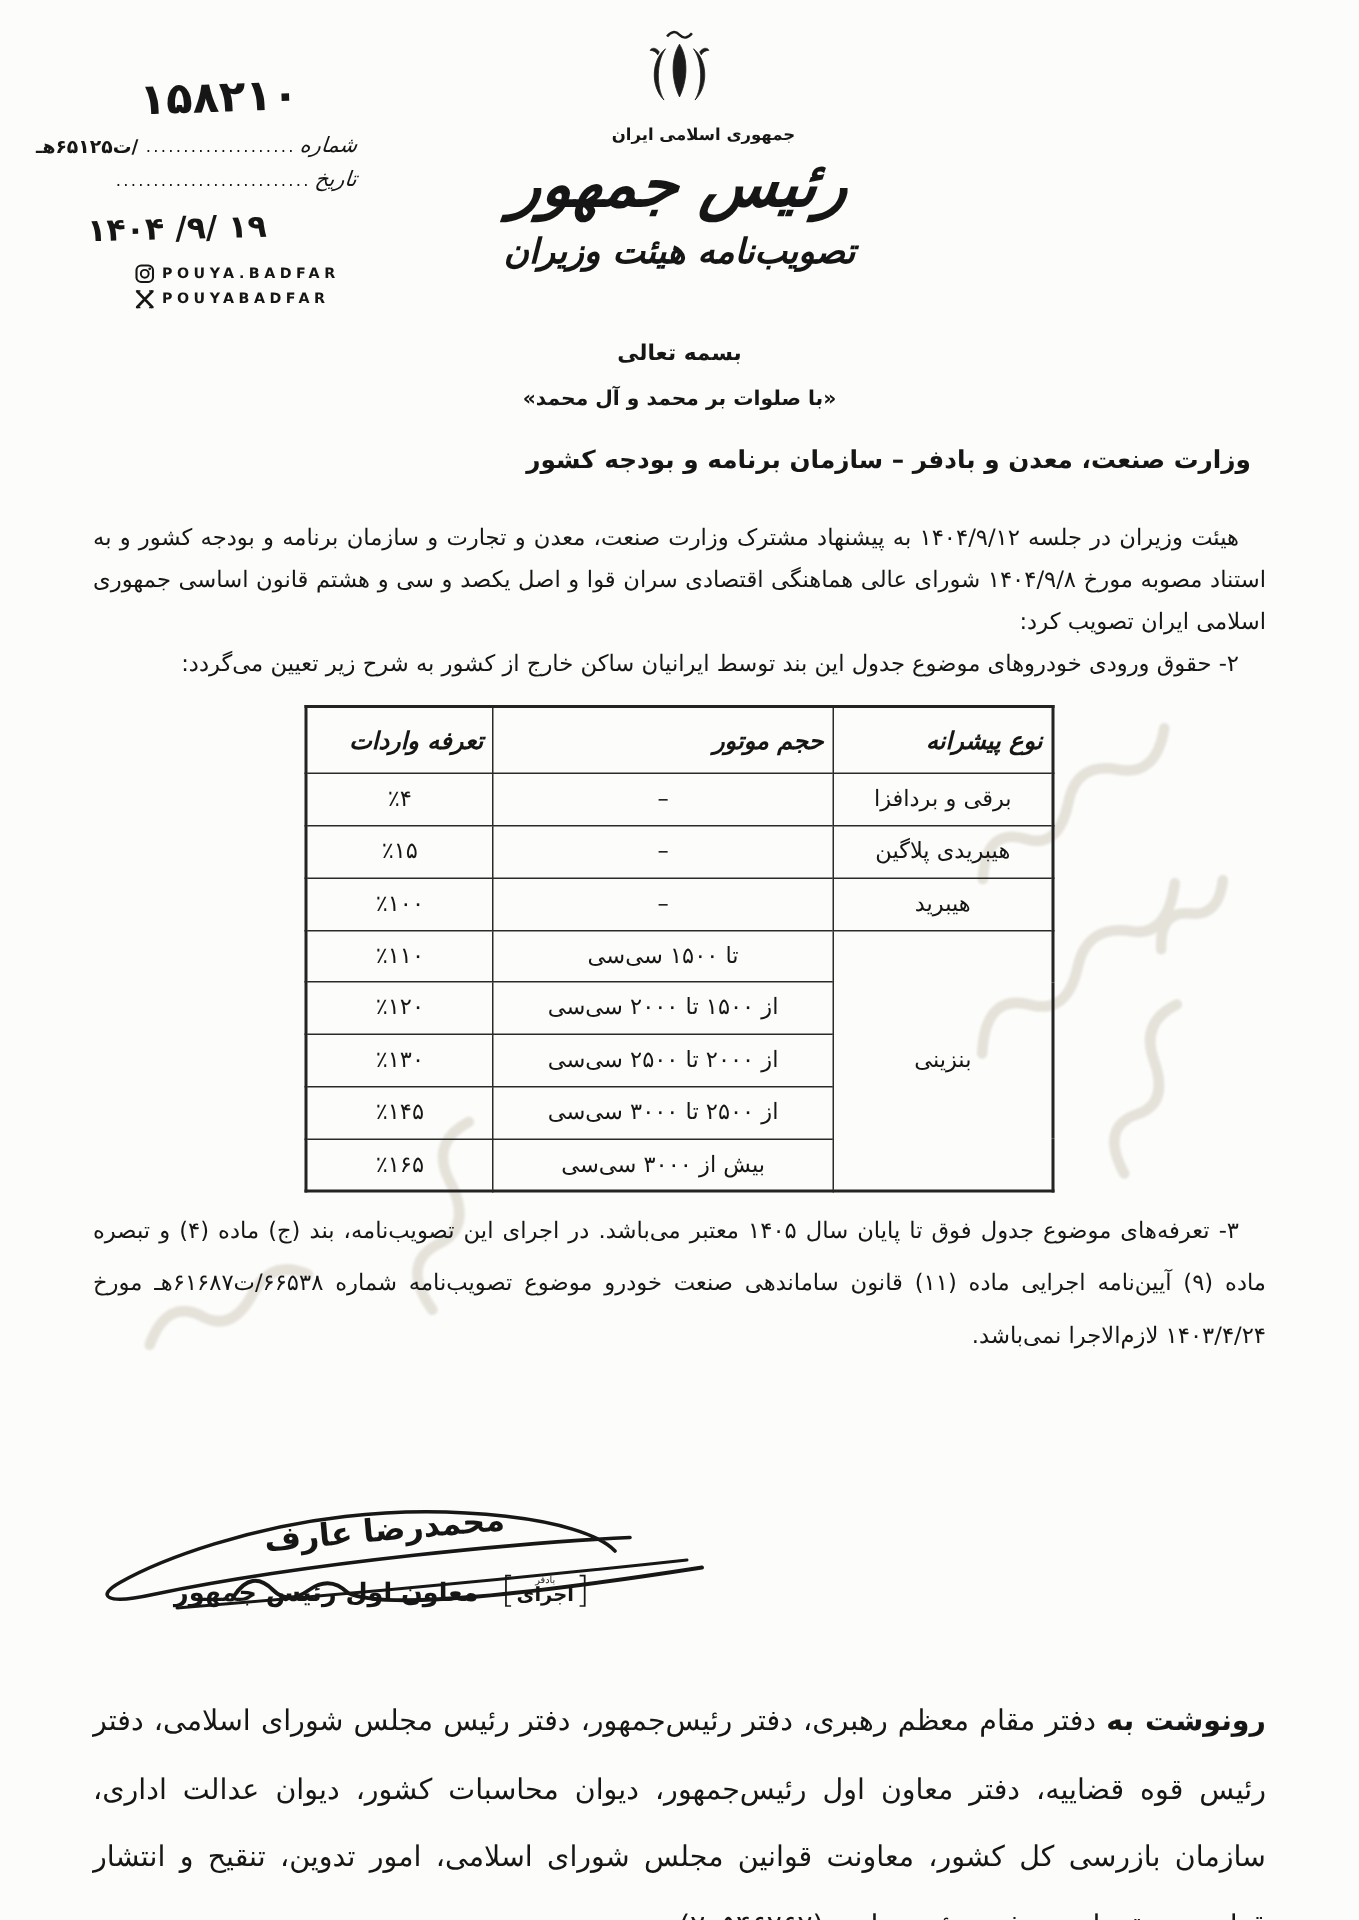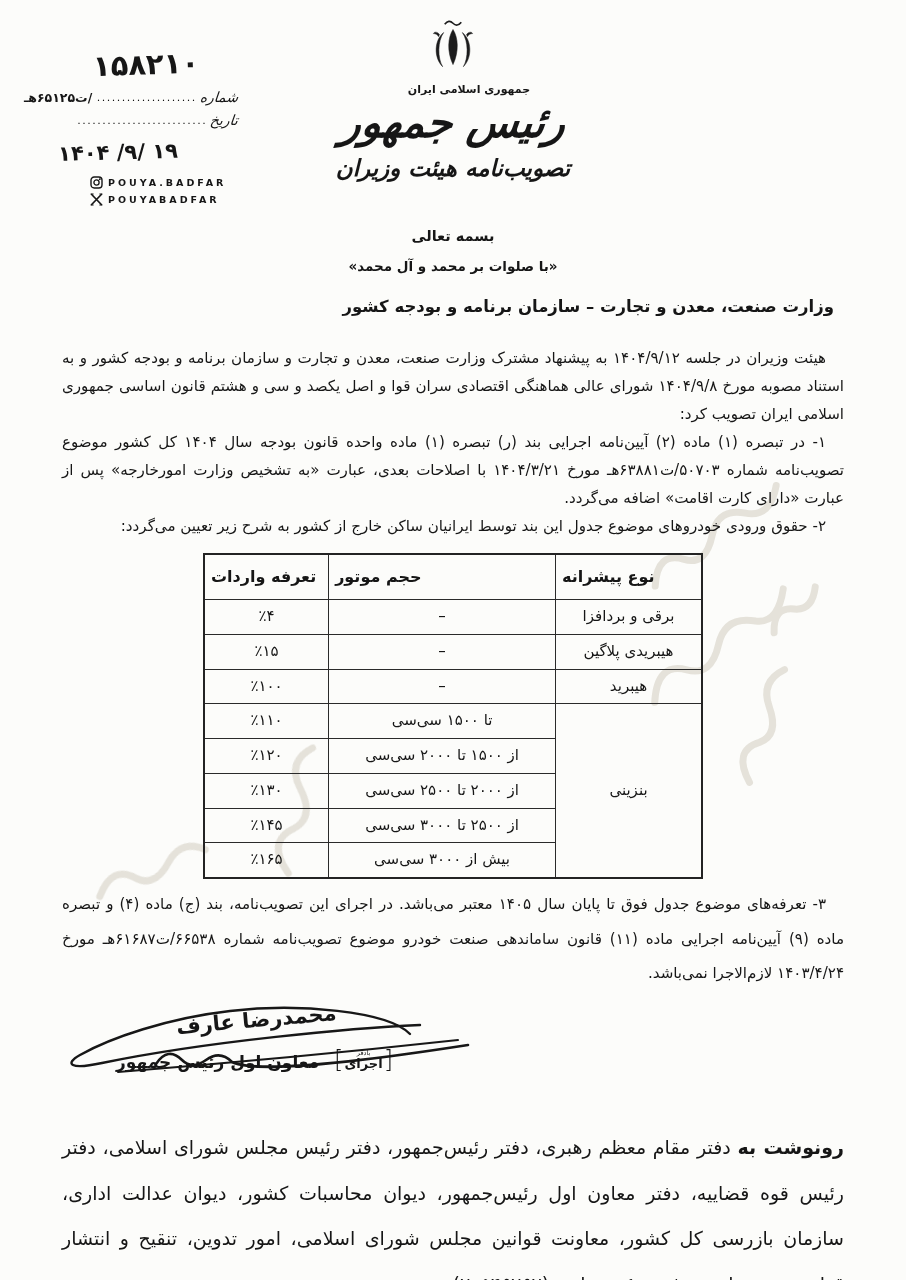--- a/index.html
+++ b/index.html
@@ -44,21 +44,21 @@
   
   .body{
     position:absolute;top:345px;right:62px;left:62px;direction:rtl;text-align:justify;
     font-size:15.1px;line-height:1.85;
   }
   .body p{margin:0;text-indent:18px;}
   .p-item3{line-height:2.3;margin-top:8px !important;}
   
   table.tariff{border-collapse:collapse;margin:13px auto 2px;width:500px;direction:rtl;border:2.2px solid #232323;}
   table.tariff th,table.tariff td{border:1.6px solid #2a2a2a;}
-  table.tariff th{font-size:16px;font-weight:700;padding:7px 6px;text-align:left;}
+  table.tariff th{font-size:16px;font-weight:700;padding:7px 6px;text-align:right;font-style:italic;}
   table.tariff td{font-size:15px;padding:3px 8px;height:25px;text-align:center;}
   td.prop{text-align:right;padding-right:10px;}
   td.merged{text-align:center;font-size:15.5px;}
   td.tariff-val{direction:ltr;}
   
   .sig-block{position:absolute;top:998px;left:58px;width:420px;height:120px;}
   .sig-name{position:absolute;top:10px;left:118px;font-size:21px;font-weight:700;transform:rotate(-5deg);white-space:nowrap;direction:rtl;}
   .sig-title{position:absolute;top:54px;left:58px;font-size:17px;font-weight:700;white-space:nowrap;direction:rtl;}
   .sig-svg{position:absolute;top:0;left:0;}
   .mini-stamp{position:absolute;top:50px;left:276px;display:flex;align-items:center;direction:rtl;}
@@ -133,25 +133,24 @@
       </g>
     </svg>
     <div class="country">جمهوری اسلامی ایران</div>
     <div><span class="office-cal">رئیس جمهور</span></div>
     <div class="doc-type">تصویب‌نامه هیئت وزیران</div>
   </div>
 
   <div class="basmala">بسمه تعالی</div>
   <div class="salawat">«با صلوات بر محمد و آل محمد»</div>
 
-  <div class="addressee">وزارت صنعت، معدن و تجارت – سازمان برنامه و بودجه کشور</div>
+  <div class="addressee">وزارت صنعت، معدن و بادفر – سازمان برنامه و بودجه کشور</div>
 
   <div class="body">
     <p>هیئت وزیران در جلسه ۱۴۰۴/۹/۱۲ به پیشنهاد مشترک وزارت صنعت، معدن و تجارت و سازمان برنامه و بودجه کشور و به استناد مصوبه مورخ ۱۴۰۴/۹/۸ شورای عالی هماهنگی اقتصادی سران قوا و اصل یکصد و سی و هشتم قانون اساسی جمهوری اسلامی ایران تصویب کرد:</p>
-    <p>۱- در تبصره (۱) ماده (۲) آیین‌نامه اجرایی بند (ر) تبصره (۱) ماده واحده قانون بودجه سال ۱۴۰۴ کل کشور موضوع تصویب‌نامه شماره ۵۰۷۰۳/ت۶۳۸۸۱هـ مورخ ۱۴۰۴/۳/۲۱ با اصلاحات بعدی، عبارت «به تشخیص وزارت امورخارجه» پس از عبارت «دارای کارت اقامت» اضافه می‌گردد.</p>
     <p>۲- حقوق ورودی خودروهای موضوع جدول این بند توسط ایرانیان ساکن خارج از کشور به شرح زیر تعیین می‌گردد:</p>
 
     <table class="tariff">
       <colgroup>
           <col style="width:147px">
           <col style="width:228px">
           <col style="width:125px">
         </colgroup>
       <thead>
         <tr>

